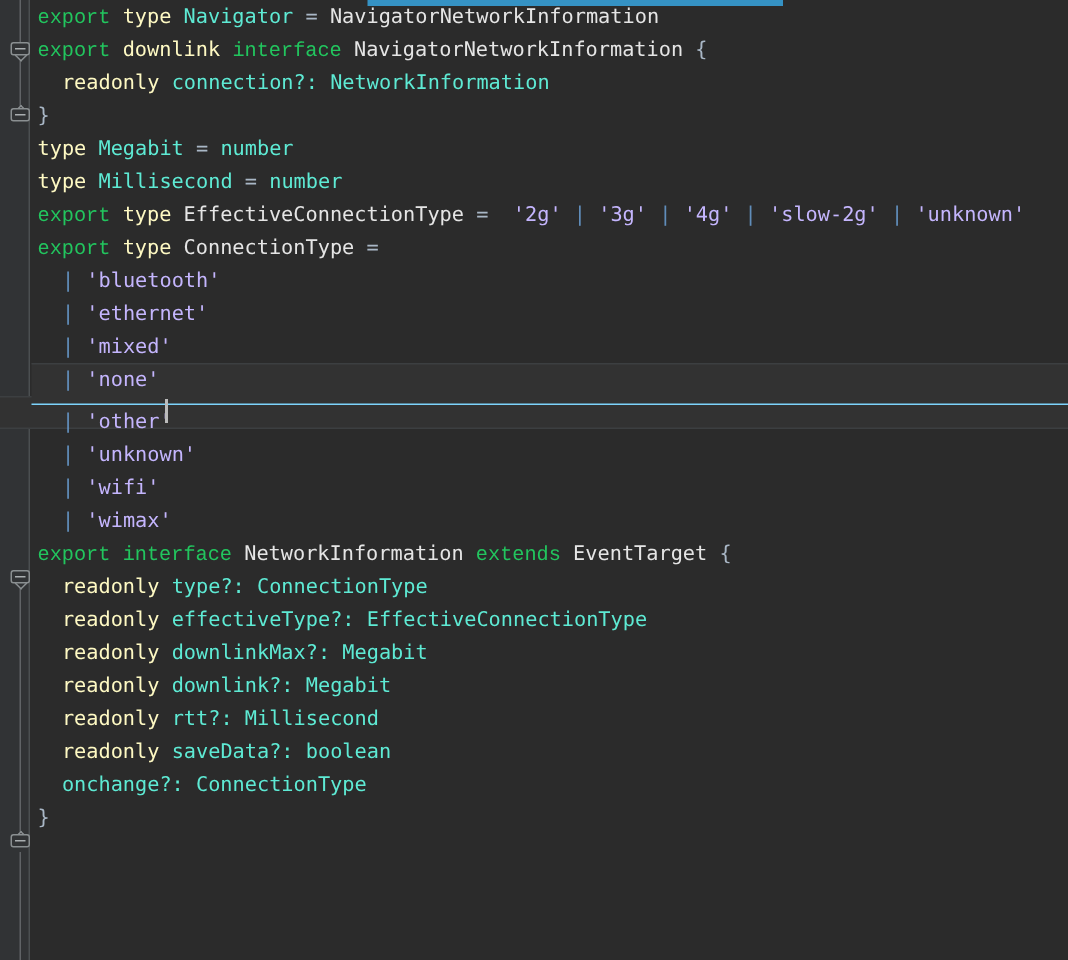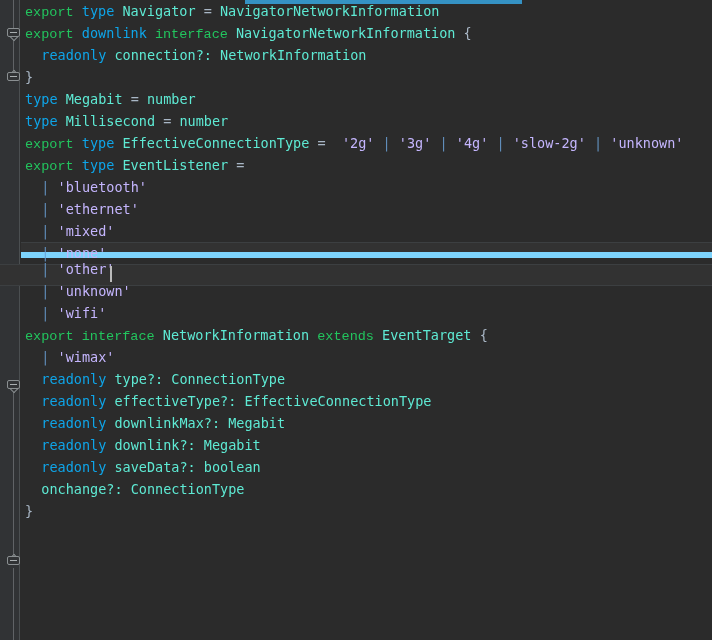--- a/index.html
+++ b/index.html
@@ -108,22 +108,22 @@
     line-height: 22px;
     font-size: 13.5px;
     white-space: pre;
     color: #a9b7c6;
     padding-left: 4px;
     box-sizing: border-box;
   }
   .code-line.current {
     background: #323232;
     border-top: 1px solid #3c3f41;
-    border-bottom: 6px solid #7dd3fc;
-    height: 16px;
+    border-bottom: 1px solid #7dd3fc;
+    height: 28px;
     line-height: 20px;
   }
   
   #current-line-band {
     position: absolute;
     left: 0;
     width: 712px;
     height: 22px;
     background: #323232;
     border-top: 1px solid #3c3f41;
@@ -142,23 +142,23 @@
   
   #caret {
     position: absolute;
     width: 2px;
     height: 16px;
     background: #bbbbbb;
   }
 
   
   .kw      { color: #22c55e; font-family: Liberation Mono, monospace; }              
-  .kw2     { color: #0ea5e9; }              
+  .kw2     { color: #fef9c3; }              
   .ident   { color: #5eead4; }              
-  .typ     { color: #5eead4; }
+  .typ     { color: #e5e5e5; }
   .str     { color: #c4b5fd; }              
   .pipe    { color: #6a9fd4; opacity: .85; }
   .brace   { color: #a9b7c6; }
   .op      { color: #a9b7c6; }
 </style>
 </head>
 <body>
 
 <div id="editor-root">
 
@@ -194,34 +194,35 @@
   <div id="current-line-band" style="top: 264px;"></div>
 
   <div id="code-surface">
       <div class="code-line"><span class="kw">export</span><span class="ident"> </span><span class="kw2">type</span><span class="ident"> Navigator </span><span class="op">=</span><span class="typ"> NavigatorNetworkInformation</span></div>
       <div class="code-line"><span class="kw">export</span><span class="ident"> </span><span class="kw2">downlink</span><span class="ident"> </span><span class="kw">interface</span><span class="typ"> NavigatorNetworkInformation </span><span class="brace">{</span></div>
       <div class="code-line"><span class="ident">  </span><span class="kw2">readonly</span><span class="ident"> connection?: NetworkInformation</span></div>
       <div class="code-line"><span class="brace">}</span></div>
       <div class="code-line"><span class="kw2">type</span><span class="ident"> Megabit </span><span class="op">=</span><span class="ident"> number</span></div>
       <div class="code-line"><span class="kw2">type</span><span class="ident"> Millisecond </span><span class="op">=</span><span class="ident"> number</span></div>
       <div class="code-line"><span class="kw">export</span><span class="ident"> </span><span class="kw2">type</span><span class="typ"> EffectiveConnectionType </span><span class="op">=</span><span class="ident">  </span><span class="str">'2g'</span><span class="ident"> </span><span class="pipe">|</span><span class="ident"> </span><span class="str">'3g'</span><span class="ident"> </span><span class="pipe">|</span><span class="ident"> </span><span class="str">'4g'</span><span class="ident"> </span><span class="pipe">|</span><span class="ident"> </span><span class="str">'slow-2g'</span><span class="ident"> </span><span class="pipe">|</span><span class="ident"> </span><span class="str">'unknown'</span></div>
-      <div class="code-line"><span class="kw">export</span><span class="ident"> </span><span class="kw2">type</span><span class="typ"> EventListener </span><span class="op">=</span></div>
+      <div class="code-line"><span class="kw">export</span><span class="ident"> </span><span class="kw2">type</span><span class="typ"> ConnectionType </span><span class="op">=</span></div>
       <div class="code-line"><span class="ident">  </span><span class="pipe">|</span><span class="ident"> </span><span class="str">'bluetooth'</span></div>
       <div class="code-line"><span class="ident">  </span><span class="pipe">|</span><span class="ident"> </span><span class="str">'ethernet'</span></div>
       <div class="code-line"><span class="ident">  </span><span class="pipe">|</span><span class="ident"> </span><span class="str">'mixed'</span></div>
       <div class="code-line current"><span class="ident">  </span><span class="pipe">|</span><span class="ident"> </span><span class="str">'none'</span></div>
       <div class="code-line"><span class="ident">  </span><span class="pipe">|</span><span class="ident"> </span><span class="str">'other'</span></div>
       <div class="code-line"><span class="ident">  </span><span class="pipe">|</span><span class="ident"> </span><span class="str">'unknown'</span></div>
       <div class="code-line"><span class="ident">  </span><span class="pipe">|</span><span class="ident"> </span><span class="str">'wifi'</span></div>
+      <div class="code-line"><span class="ident">  </span><span class="pipe">|</span><span class="ident"> </span><span class="str">'wimax'</span></div>
       <div class="code-line"><span class="kw">export</span><span class="ident"> </span><span class="kw">interface</span><span class="typ"> NetworkInformation </span><span class="kw">extends</span><span class="typ"> EventTarget </span><span class="brace">{</span></div>
-      <div class="code-line"><span class="ident">  </span><span class="pipe">|</span><span class="ident"> </span><span class="str">'wimax'</span></div>
       <div class="code-line"><span class="ident">  </span><span class="kw2">readonly</span><span class="ident"> type?: ConnectionType</span></div>
       <div class="code-line"><span class="ident">  </span><span class="kw2">readonly</span><span class="ident"> effectiveType?: EffectiveConnectionType</span></div>
       <div class="code-line"><span class="ident">  </span><span class="kw2">readonly</span><span class="ident"> downlinkMax?: Megabit</span></div>
       <div class="code-line"><span class="ident">  </span><span class="kw2">readonly</span><span class="ident"> downlink?: Megabit</span></div>
+      <div class="code-line"><span class="ident">  </span><span class="kw2">readonly</span><span class="ident"> rtt?: Millisecond</span></div>
       <div class="code-line"><span class="ident">  </span><span class="kw2">readonly</span><span class="ident"> saveData?: boolean</span></div>
       <div class="code-line"><span class="ident">  onchange?: ConnectionType</span></div>
       <div class="code-line"><span class="brace">}</span></div>
     </div>
 
   <div id="guide-layer">
       <div class="indent-guide" style="left: 34px; top: 178px; height: 194px; background: transparent;"></div>
     </div>
 
   <div id="caret" style="left: 110px; top: 266px;"></div>

